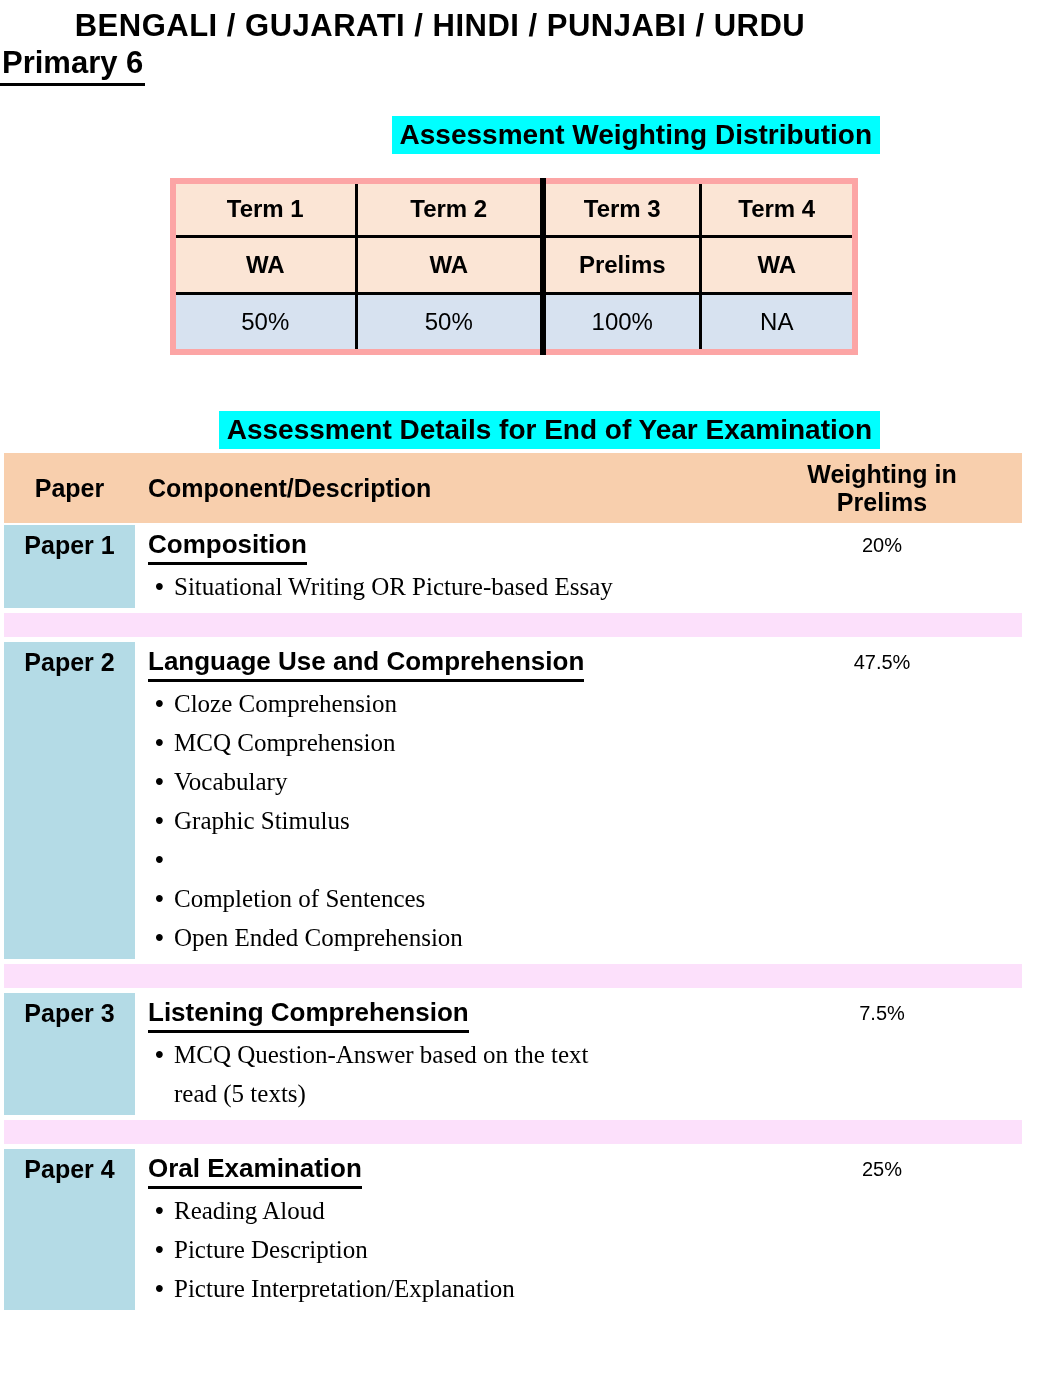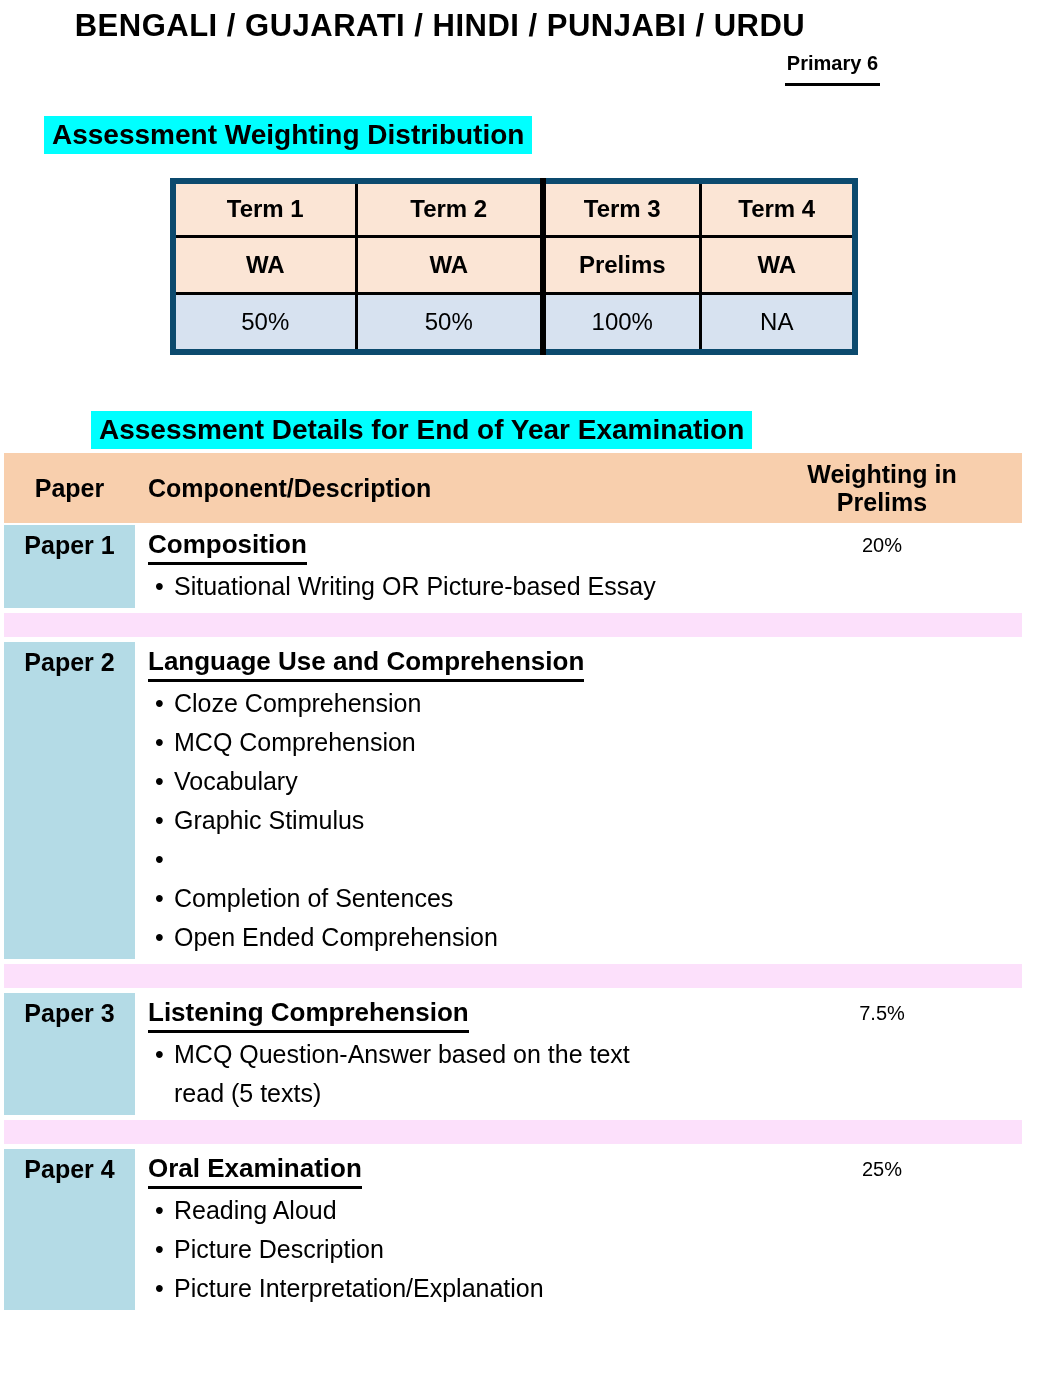--- a/index.html
+++ b/index.html
@@ -23,50 +23,50 @@
 
   
   .doc-title {
     text-align: center;
     font-size: 31px;
     font-weight: bold;
     line-height: 36px;
     letter-spacing: 0.5px;
   }
   .doc-subtitle {
-    text-align: right;
-    font-size: 20px;
+    text-align: left;
+    font-size: 31px;
     font-weight: bold;
     line-height: 38px;
   }
   .doc-subtitle span {
     display: inline-block;
     border-bottom: 3px solid #000;
     padding: 0 2px 1px 2px;
   }
-  .hl-wrap { text-align: left; margin-left: 44px; }
+  .hl-wrap { text-align: right; }
   .hl-wrap.first { margin-top: 30px; }
   .hl-wrap.second { margin-top: 56px; padding-left: 47px; }
   .hl {
     display: inline-block;
     background: var(--highlight);
     font-size: 28px;
     font-weight: bold;
     line-height: 38px;
     padding: 0 8px;
   }
 
   
   table.wtable {
     border-collapse: collapse;
     margin: 24px 0 0 170px;
     width: 688px;
     table-layout: fixed;
   }
-  table.wtable { border: 6px solid #0c4a6e; padding-left: 18px; }
+  table.wtable { border: 6px solid #fca5a5; padding-left: 18px; }
   table.wtable td {
     border: 3px solid #000;
     text-align: center;
     vertical-align: middle;
     font-size: 24px;
   }
   table.wtable td.mid { border-left: 6px solid #000; }
   table.wtable tr.r-terms td, table.wtable tr.r-assess td { background: var(--peach-light); font-weight: bold; }
   table.wtable tr.r-weights td { background: var(--blue-light); font-weight: normal; }
   table.wtable tr.r-sem td { background: var(--blue-light); font-weight: bold; }
@@ -123,21 +123,21 @@
   .comp-title {
     display: inline-block;
     font-weight: bold;
     font-size: 26px;
     line-height: 36px;
     border-bottom: 3px solid #000;
   }
   .bullets { padding-left: 7px; }
   .bullet { display: flex; font-size: 25px; line-height: 39px; }
   .bullet .dot { width: 19px; flex: 0 0 19px; }
-  .bullet .btxt { white-space: pre-line; }
+  .bullet .btxt { white-space: pre-line; font-family: Liberation Serif, serif; }
 
   .sep-row {
     width: 1018px;
     margin: 5px 0 5px 4px;
     height: 24px;
     background: var(--pink);
   }
 </style>
 </head>
 <body>
@@ -239,20 +239,21 @@
           <div class="bullet">
               <span class="dot">•</span>
               <span class="btxt">Completion of Sentences</span>
             </div>
           <div class="bullet">
               <span class="dot">•</span>
               <span class="btxt">Open Ended Comprehension</span>
             </div>
         </div>
       </div>
+      <div class="w-cell">47.5%</div>
     </div>
 
     <div class="sep-row"></div>
 
     <div class="detail-grid paper-row">
       <div class="p-cell">Paper 3</div>
       <div class="c-cell">
         <span class="comp-title">Listening Comprehension</span>
         <div class="bullets">
           <div class="bullet">

